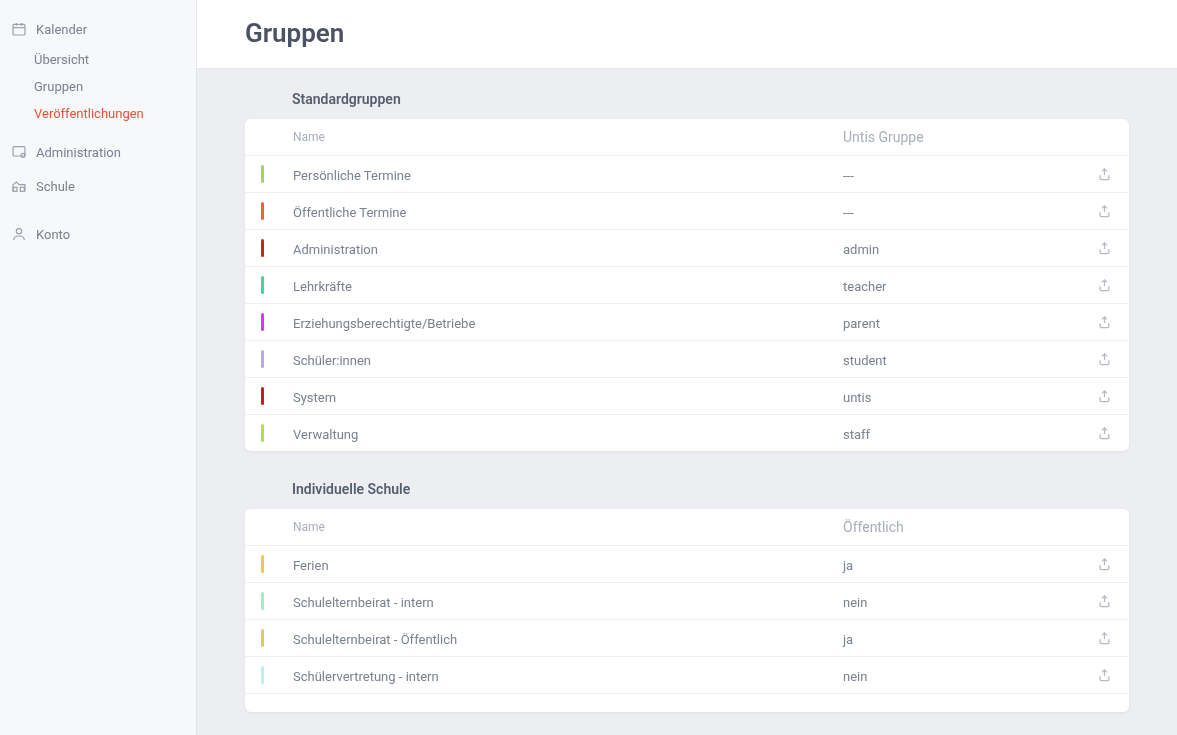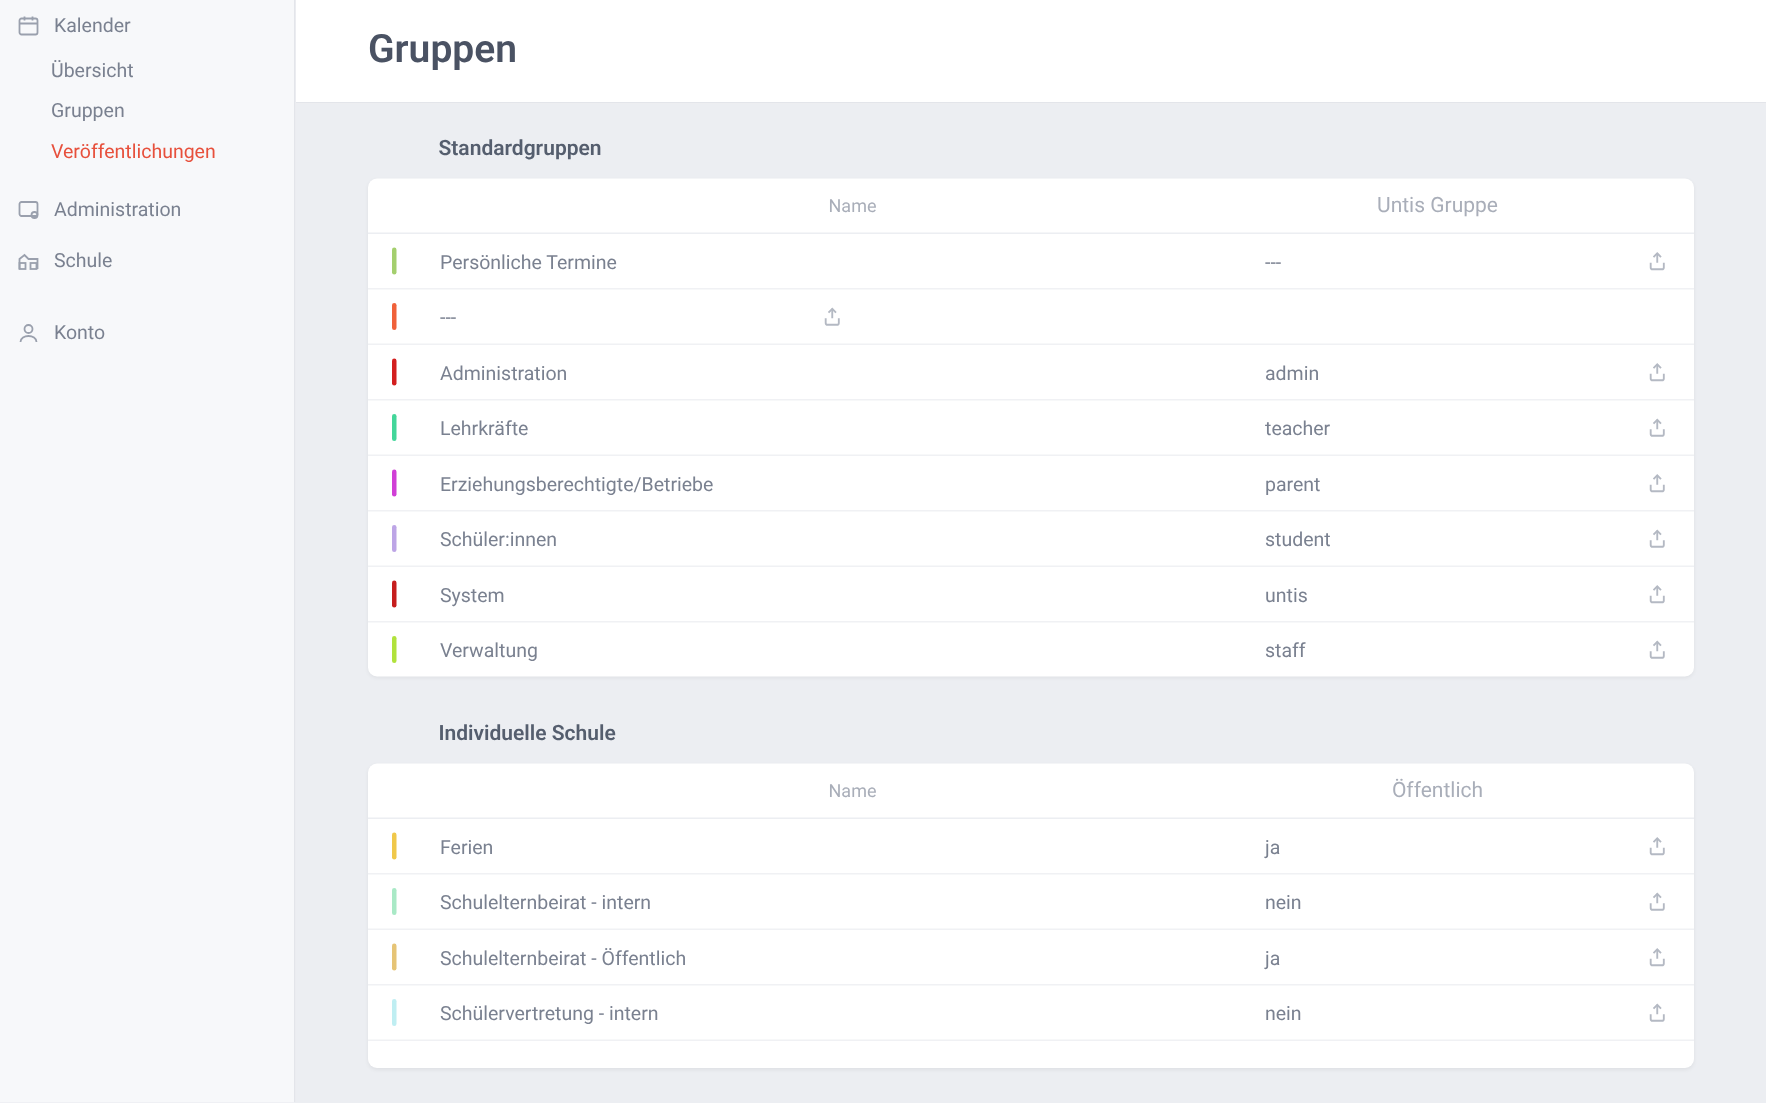--- a/index.html
+++ b/index.html
@@ -14,20 +14,21 @@
       font-size: 13px;
       width: 1177px;
       height: 735px;
       overflow: hidden;
       display: flex;
     }
     .sidebar {
       width: 197px;
       background: #f7f8fa;
       border-right: 1px solid #e3e5ea;
+      padding-top: 12px;
       flex-shrink: 0;
     }
     .sidebar-item {
       display: flex;
       align-items: center;
       padding: 8px 10px;
       cursor: pointer;
       color: #7a8190;
     }
     .sidebar-item-icon {
@@ -79,21 +80,20 @@
       background: #fff;
       border-radius: 6px;
       box-shadow: 0 1px 3px rgba(0,0,0,0.06);
       margin-bottom: 30px;
     }
     .table-header {
       display: flex;
       align-items: center;
       padding: 10px 16px 10px 16px;
       border-bottom: 1px solid #eceef2;
-      text-align: center;
     }
     .table-header .col-name {
       color: #a9aeb9;
       font-size: 12px;
     }
     .table-header .colbar { flex: 0 0 32px; }
     .table-header .col1 { flex: 1; }
     .table-header .col2 { flex: 0 0 230px; color:#a9aeb9; font-size:14px; }
     .table-header .col3 { flex: 0 0 40px; }
     .row {
@@ -214,20 +214,21 @@
                   <path d="M8 7l4-4 4 4"></path>
                   <path d="M5 13v5a2 2 0 002 2h10a2 2 0 002-2v-5"></path>
                 </svg>
               </span>
             </div>
           </div>
           <div class="row">
             <div class="colbar">
               <div class="color-bar" style="background: rgb(240, 97, 58);"></div>
             </div>
+            <div class="col1">Öffentliche Termine</div>
             <div class="col2">---</div>
             <div class="col3">
               <span class="export-icon">
                 <svg width="15" height="15" viewBox="0 0 24 24" fill="none" stroke="currentColor" stroke-width="2">
                   <path d="M12 3v10"></path>
                   <path d="M8 7l4-4 4 4"></path>
                   <path d="M5 13v5a2 2 0 002 2h10a2 2 0 002-2v-5"></path>
                 </svg>
               </span>
             </div>

